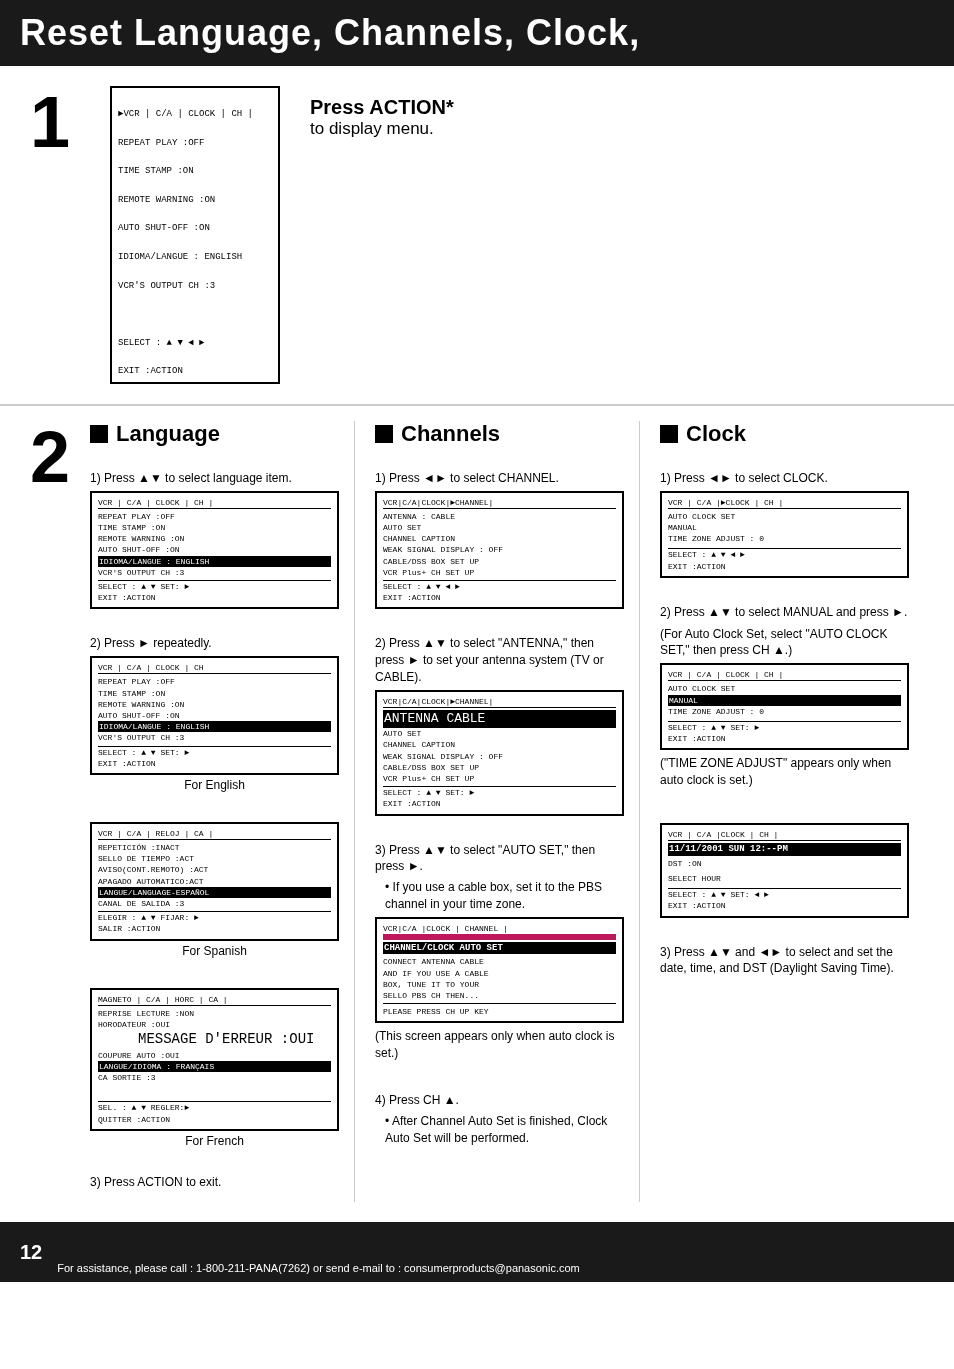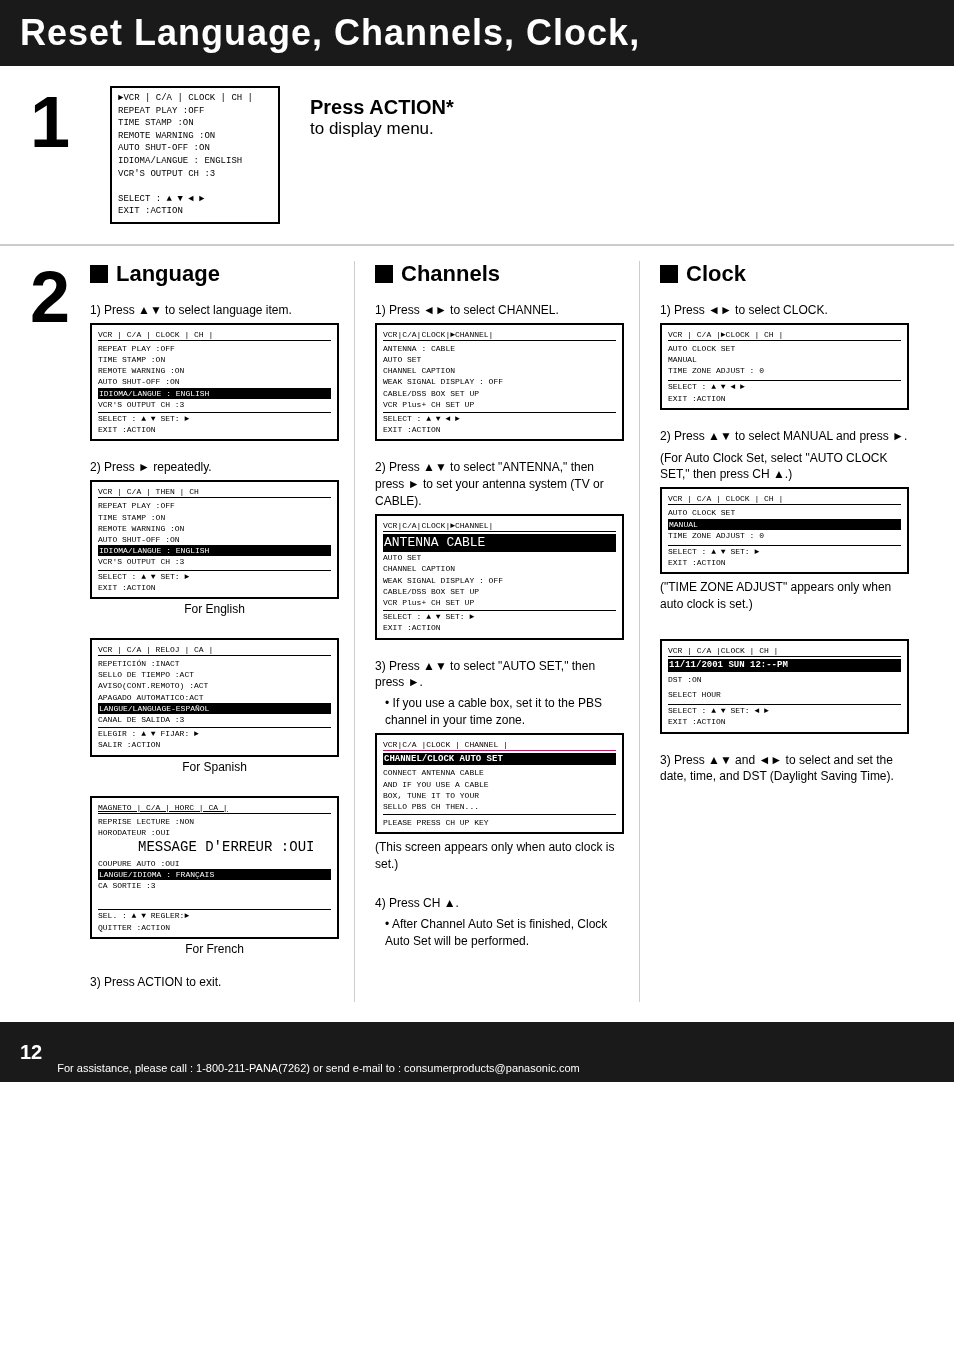--- a/index.html
+++ b/index.html
@@ -45,20 +45,21 @@
       border: 2px solid #000;
       padding: 4px 6px;
       font-size: 10px;
       font-family: 'Courier New', monospace;
       min-width: 160px;
       background: #fff;
       line-height: 1.4;
     }
     .screen-box .screen-row {
       font-size: 9px;
+      margin-top: 16px;
     }
     .step1-instructions {
       padding-top: 10px;
     }
     .step1-instructions .press-action {
       font-size: 20px;
       font-weight: bold;
     }
     .step1-instructions .sub-text {
       font-size: 17px;
@@ -81,21 +82,21 @@
       display: flex;
       gap: 20px;
       flex: 1;
     }
 
     
     .col {
       flex: 1;
       display: flex;
       flex-direction: column;
-      gap: 10px;
+      gap: 18px;
       border-right: 1px solid #ccc;
       padding-right: 15px;
     }
     .col:last-child {
       border-right: none;
     }
 
     .col-title {
       display: flex;
       align-items: center;
@@ -220,21 +221,21 @@
           <div class="highlight-row" style="font-size:8px;">IDIOMA/LANGUE : ENGLISH</div>
           <div style="font-size:8px;">VCR'S OUTPUT CH  :3</div>
           <div style="font-size:8px; border-top:1px solid #000; margin-top:2px;">SELECT : ▲ ▼    SET: ►</div>
           <div style="font-size:8px;">EXIT    :ACTION</div>
         </div>
       </div>
 
       <div class="step-item">
         <p>2) Press ► repeatedly.</p>
         <div class="screen-box">
-          <div style="font-size:8px; border-bottom:1px solid #000; margin-bottom:2px;">VCR | C/A | THEN | CH</div>
+          <div style="font-size:8px; border-bottom:1px solid #000; margin-bottom:2px;">VCR | C/A | CLOCK | CH</div>
           <div style="font-size:8px;">REPEAT PLAY     :OFF</div>
           <div style="font-size:8px;">TIME STAMP      :ON</div>
           <div style="font-size:8px;">REMOTE WARNING  :ON</div>
           <div style="font-size:8px;">AUTO SHUT-OFF   :ON</div>
           <div class="highlight-row" style="font-size:8px;">IDIOMA/LANGUE : ENGLISH</div>
           <div style="font-size:8px;">VCR'S OUTPUT CH  :3</div>
           <div style="font-size:8px; border-top:1px solid #000; margin-top:2px;">SELECT : ▲ ▼    SET: ►</div>
           <div style="font-size:8px;">EXIT    :ACTION</div>
         </div>
         <div class="label-text">For English</div>
@@ -250,21 +251,21 @@
           <div class="highlight-row" style="font-size:8px;">LANGUE/LANGUAGE-ESPAÑOL</div>
           <div style="font-size:8px;">CANAL DE SALIDA  :3</div>
           <div style="font-size:8px; border-top:1px solid #000; margin-top:2px;">ELEGIR : ▲ ▼   FIJAR: ►</div>
           <div style="font-size:8px;">SALIR   :ACTION</div>
         </div>
         <div class="label-text">For Spanish</div>
       </div>
 
       <div class="step-item">
         <div class="screen-box">
-          <div style="font-size:8px; border-bottom:1px solid #000; margin-bottom:2px;text-decoration:underline;">MAGNETO | C/A | HORC | CA |</div>
+          <div style="font-size:8px; border-bottom:1px solid #000; margin-bottom:2px;">MAGNETO | C/A | HORC | CA |</div>
           <div style="font-size:8px;">REPRISE LECTURE    :NON</div>
           <div style="font-size:8px;">HORODATEUR         :OUI</div>
           <div style="font-size:14px;margin-left:40px;">MESSAGE D'ERREUR   :OUI</div>
           <div style="font-size:8px;">COUPURE AUTO       :OUI</div>
           <div class="highlight-row" style="font-size:8px;">LANGUE/IDIOMA : FRANÇAIS</div>
           <div style="font-size:8px;">CA SORTIE  :3</div>
           <div style="font-size:8px; border-top:1px solid #000; margin-top:18px;">SEL.   : ▲ ▼  REGLER:►</div>
           <div style="font-size:8px;">QUITTER :ACTION</div>
         </div>
         <div class="label-text">For French</div>
@@ -308,21 +309,21 @@
           <div style="font-size:8px;">VCR Plus+ CH SET UP</div>
           <div style="font-size:8px; border-top:1px solid #000; margin-top:2px;">SELECT : ▲ ▼    SET: ►</div>
           <div style="font-size:8px;">EXIT    :ACTION</div>
         </div>
       </div>
 
       <div class="step-item">
         <p>3) Press ▲▼ to select "AUTO SET," then press ►.</p>
         <p class="bullet-text">• <span>If you use a cable box, set it to the PBS channel in your time zone.</span></p>
         <div class="screen-box" style="margin-top:4px;">
-          <div style="font-size:8px; border-bottom:1px solid #be185d; margin-bottom:2px;">VCR|C/A |CLOCK | CHANNEL |</div>
+          <div style="font-size:8px; border-bottom:6px solid #be185d; margin-bottom:2px;">VCR|C/A |CLOCK | CHANNEL |</div>
           <div class="highlight-row" style="font-size:9px; font-weight:bold;">CHANNEL/CLOCK AUTO SET</div>
           <div style="font-size:8px; margin-top:2px;">CONNECT ANTENNA CABLE</div>
           <div style="font-size:8px;">AND IF YOU USE A CABLE</div>
           <div style="font-size:8px;">BOX, TUNE IT TO YOUR</div>
           <div style="font-size:8px;">SELLO PBS CH    THEN...</div>
           <div style="font-size:8px; margin-top:2px; border-top:1px solid #000; padding-top:2px;">PLEASE PRESS CH UP KEY</div>
         </div>
         <p class="note-text">(This screen appears only when auto clock is set.)</p>
       </div>
 

